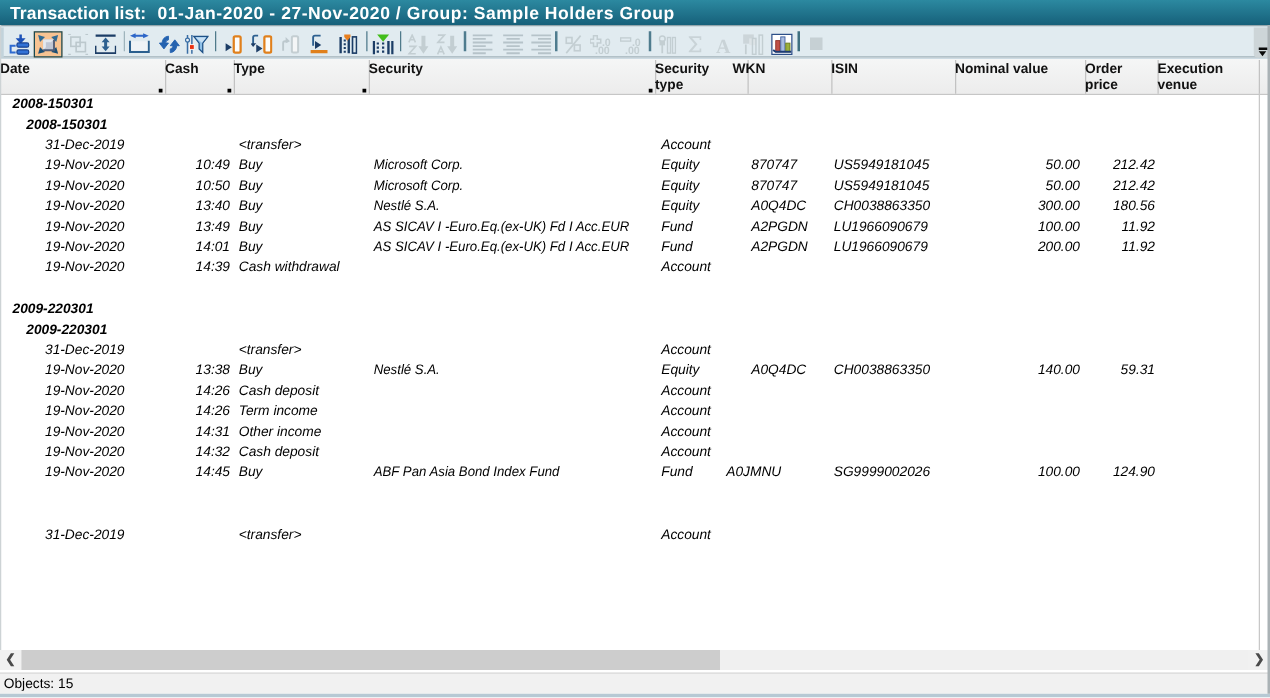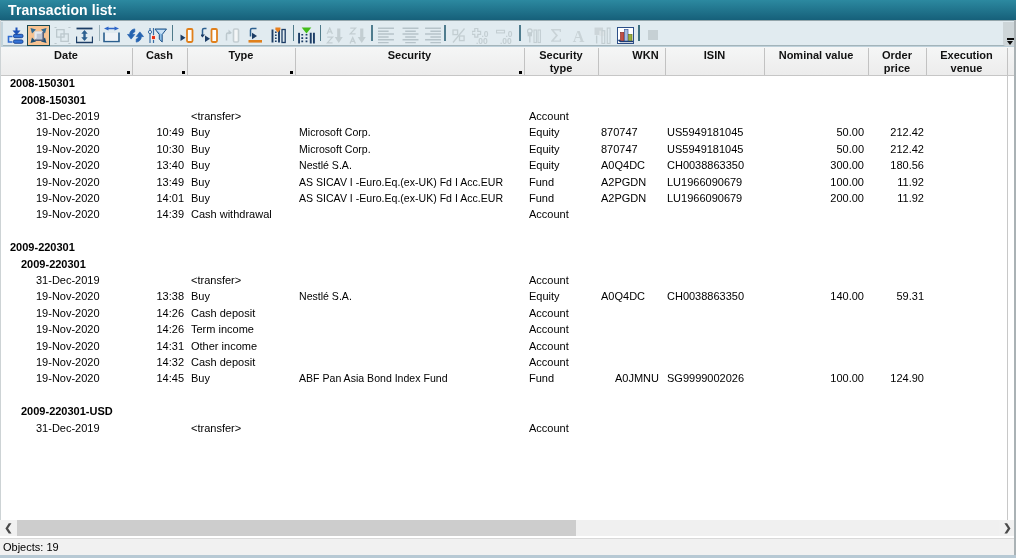--- a/index.html
+++ b/index.html
@@ -11,25 +11,25 @@
 #title .t1 { position:absolute; left:8px; top:2px; }
 #title .t2 { position:absolute; left:126px; top:2px; letter-spacing:0.45px; }
 #tbar { position:absolute; left:0; top:20px; width:1016px; height:26px;
   background:#e1ebf0; border-top:1px solid #93a5ab; border-bottom:1px solid #a3b4ba; }
 #tbar .grip { position:absolute; left:0; top:1px; width:3px; height:24px; background:#c2d3db; }
 .ticon { position:absolute; top:4px; width:17px; height:17px; }
 .tsep { position:absolute; top:4px; width:1px; height:16px; background:#9fb4bc; }
 .tsepd { position:absolute; top:4px; width:2px; height:16px; background:#4f7c8e; }
 #hdr { position:absolute; left:0; top:46px; width:1016px; height:30px;
   background:linear-gradient(#f5f6f6, #ececec); border-top:1px solid #bdd0da; border-bottom:1px solid #c6c6c6; }
-.hcol { position:absolute; top:2px; text-align:center; font-size:11px; font-weight:bold; color:#111; line-height:13.4px; }
+.hcol { position:absolute; top:2px; text-align:left; font-size:11px; font-weight:bold; color:#111; line-height:13.4px; }
 .hsep { position:absolute; top:1px; height:27px; width:1px; background:#c2c2c2; }
 .hmark { position:absolute; top:24px; width:3px; height:3px; background:#000; }
 #data { position:absolute; left:0; top:0px; width:1016px; height:520px; background:#fff; font-size:11px; color:#000; }
-.row { position:absolute; left:0; width:1016px; height:16.3px; line-height:16.3px; white-space:nowrap; }
+.row { position:absolute; left:0; width:1016px; height:16.3px; line-height:16.3px; white-space:nowrap;font-style:italic; }
 .row span, .row b { position:absolute; }
 .row .r { text-align:right; }
 .sec { display:inline-block; transform:scaleX(0.96); transform-origin:0 50%; }
 #rborder { position:absolute; left:1007px; top:47px; width:1px; height:473px; background:#c8c8c8; }
 #hscroll { position:absolute; left:0; top:520px; width:1016px; height:16px; background:#f0f0f0; }
 #hscroll .larr, #hscroll .rarr { position:absolute; top:0; width:17px; height:16px; background:#f1f1f1;
    color:#4a4a4a; font-size:10px; font-weight:bold; text-align:center; line-height:16px; }
 #hscroll .larr { left:0; }
 #hscroll .rarr { right:0; }
 #hscroll .thumb { position:absolute; left:17px; top:0; width:559px; height:16px; background:#cdcdcd; }
@@ -59,21 +59,21 @@
         <span style="left:191px">Buy</span>
         <span style="left:299px" class="sec">Microsoft Corp.</span>
         <span style="left:529px">Equity</span>
         <span style="left:601px">870747</span>
         <span style="left:667px">US5949181045</span>
         <span class="r" style="right:152px">50.00</span>
         <span class="r" style="right:92px">212.42</span>
       </div>
 <div class="row" style="top:140.8px">
         <span style="left:36px">19-Nov-2020</span>
-        <span class="r" style="right:832px">10:30</span>
+        <span class="r" style="right:832px">10:50</span>
         <span style="left:191px">Buy</span>
         <span style="left:299px" class="sec">Microsoft Corp.</span>
         <span style="left:529px">Equity</span>
         <span style="left:601px">870747</span>
         <span style="left:667px">US5949181045</span>
         <span class="r" style="right:152px">50.00</span>
         <span class="r" style="right:92px">212.42</span>
       </div>
 <div class="row" style="top:157.2px">
         <span style="left:36px">19-Nov-2020</span>
@@ -159,27 +159,24 @@
         <span class="r" style="right:832px">14:32</span>
         <span style="left:191px">Cash deposit</span>
         <span style="left:529px">Account</span>
       </div>
 <div class="row" style="top:370.4px">
         <span style="left:36px">19-Nov-2020</span>
         <span class="r" style="right:832px">14:45</span>
         <span style="left:191px">Buy</span>
         <span style="left:299px" class="sec">ABF Pan Asia Bond Index Fund</span>
         <span style="left:529px">Fund</span>
-        <span style="left:615px">A0JMNU</span>
+        <span style="left:581px">A0JMNU</span>
         <span style="left:667px">SG9999002026</span>
         <span class="r" style="right:152px">100.00</span>
         <span class="r" style="right:92px">124.90</span>
-      </div>
-<div class="row" style="top:403.2px">
-        <b style="left:21px">2009-220301-USD</b>
       </div>
 <div class="row" style="top:419.6px">
         <span style="left:36px">31-Dec-2019</span>
         <span style="left:191px">&lt;transfer&gt;</span>
         <span style="left:529px">Account</span>
       </div>
   </div>
   <div id="rborder"></div>
   <div id="hdr">
 <div class="hcol" style="left:0px;width:132px">Date</div>
@@ -189,33 +186,34 @@
 <div class="hsep" style="left:187px"></div>
 <div class="hmark" style="left:182px"></div>
 <div class="hcol" style="left:187px;width:108px">Type</div>
 <div class="hsep" style="left:295px"></div>
 <div class="hmark" style="left:290px"></div>
 <div class="hcol" style="left:295px;width:229px">Security</div>
 <div class="hsep" style="left:524px"></div>
 <div class="hmark" style="left:519px"></div>
 <div class="hcol" style="left:524px;width:74px">Security<br>type</div>
 <div class="hsep" style="left:598px"></div>
-<div class="hcol" style="left:612px;width:67px">WKN</div>
+<div class="hcol" style="left:586px;width:67px">WKN</div>
 <div class="hsep" style="left:665px"></div>
 <div class="hcol" style="left:665px;width:99px">ISIN</div>
 <div class="hsep" style="left:764px"></div>
 <div class="hcol" style="left:764px;width:104px">Nominal value</div>
 <div class="hsep" style="left:868px"></div>
 <div class="hcol" style="left:868px;width:58px">Order<br>price</div>
 <div class="hsep" style="left:926px"></div>
 <div class="hcol" style="left:926px;width:81px">Execution<br>venue</div>
 <div class="hsep" style="left:1007px"></div>
   </div>
   <div id="title">
       <span class="t1">Transaction list:</span>
+      <span class="t2">01-Jan-2020 - 27-Nov-2020 / Group: Sample Holders Group</span>
     </div>
   <div id="tbar">
       <div class="grip"></div>
 
 <svg class="ticon" style="left:7px;top:6px" viewBox="0 0 17 16">
  <path d="M10.5 0 v3 h3 l-4 4.5 -4 -4.5 h3 v-3 z" fill="#1d52b8"></path>
  <path d="M5.5 9 h-4 v5.5 h4" fill="none" stroke="#2e6ad0" stroke-width="1.6"></path>
  <rect x="6.5" y="6.8" width="9.5" height="3.4" rx="1.4" fill="#3272d6" stroke="#16408f" stroke-width="0.9"></rect>
  <rect x="6.5" y="12.4" width="9.5" height="3.4" rx="1.4" fill="#3272d6" stroke="#16408f" stroke-width="0.9"></rect>
 </svg>
@@ -407,17 +405,17 @@
  <div style="position:absolute;left:0.5px;top:4px;width:0;height:0;border-left:3.6px solid transparent;border-right:3.6px solid transparent;border-top:4.4px solid #0a0a0a"></div>
 </div>
 
   </div>
   <div id="hscroll">
       <div class="thumb"></div>
       <div class="larr">❮</div>
       <div class="rarr">❯</div>
     </div>
   <div id="sbar">
-      <span>Objects: 19</span>
+      <span>Objects: 15</span>
     </div>
   <div id="bottomband"></div>
   <div class="edgeL"></div>
     <div class="edgeR"></div>
 </div>
 </body></html>

